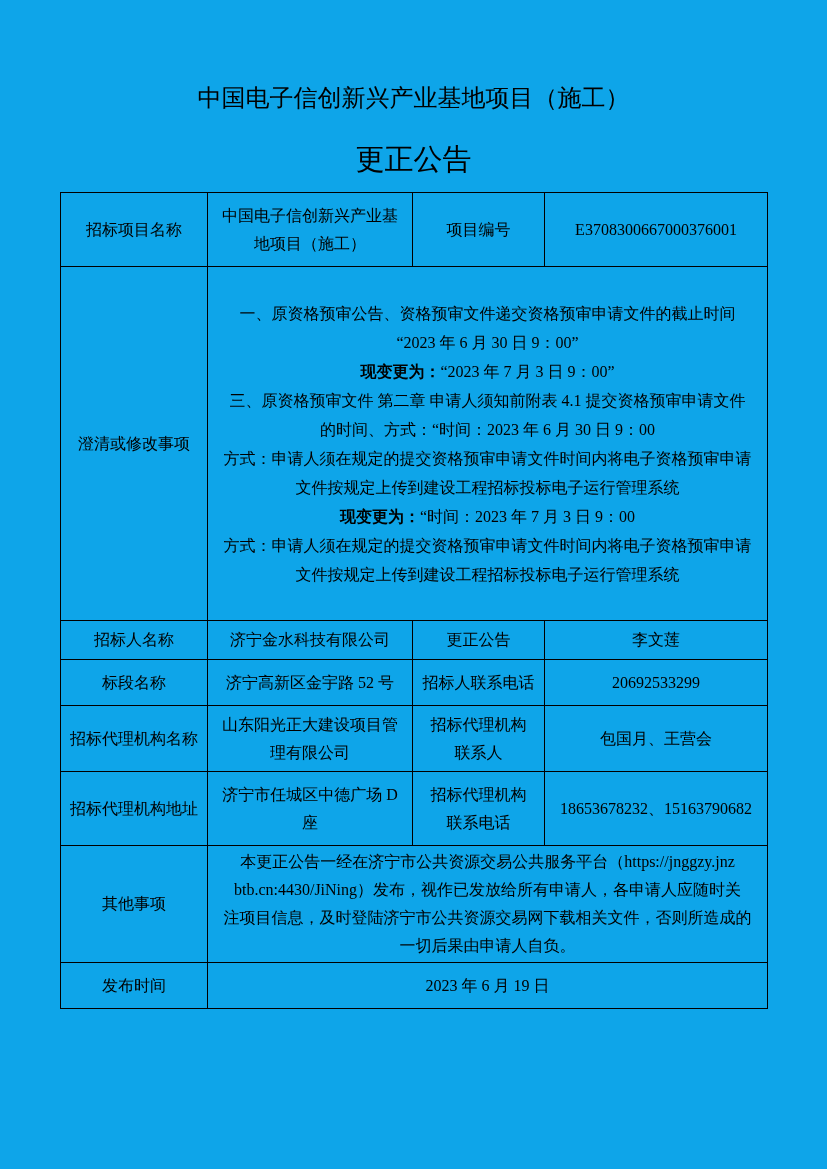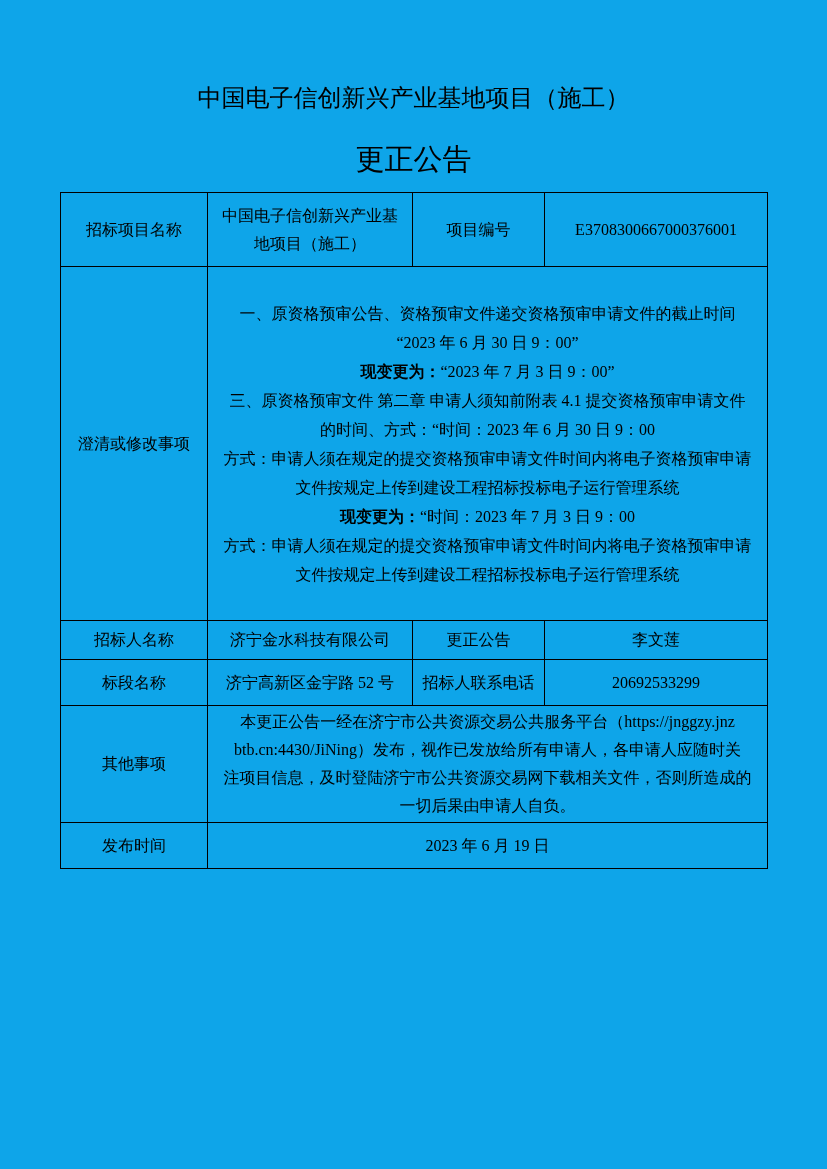--- a/index.html
+++ b/index.html
@@ -116,21 +116,33 @@
         <td>李文莲</td>
       </tr>
 
       <tr class="h45">
         <td>标段名称</td>
         <td>济宁高新区金宇路 52 号</td>
         <td>招标人联系电话</td>
         <td>20692533299</td>
       </tr>
 
+      <tr class="h65">
+        <td>招标代理机构名称</td>
+        <td>山东阳光正大建设项目管<br>理有限公司</td>
+        <td>招标代理机构<br>联系人</td>
+        <td>包国月、王营会</td>
+      </tr>
 
+      <tr class="h69">
+        <td>招标代理机构地址</td>
+        <td>济宁市任城区中德广场 D<br>座</td>
+        <td>招标代理机构<br>联系电话</td>
+        <td>18653678232、15163790682</td>
+      </tr>
 
       <tr class="h110">
         <td>其他事项</td>
         <td class="cell-left other-cell" colspan="3">本更正公告一经在济宁市公共资源交易公共服务平台（https://jnggzy.jnz<br>btb.cn:4430/JiNing）发布，视作已发放给所有申请人，各申请人应随时关<br>注项目信息，及时登陆济宁市公共资源交易网下载相关文件，否则所造成的<br>一切后果由申请人自负。</td>
       </tr>
 
       <tr class="h45b">
         <td>发布时间</td>
         <td colspan="3">2023 年 6 月 19 日</td>
       </tr>

